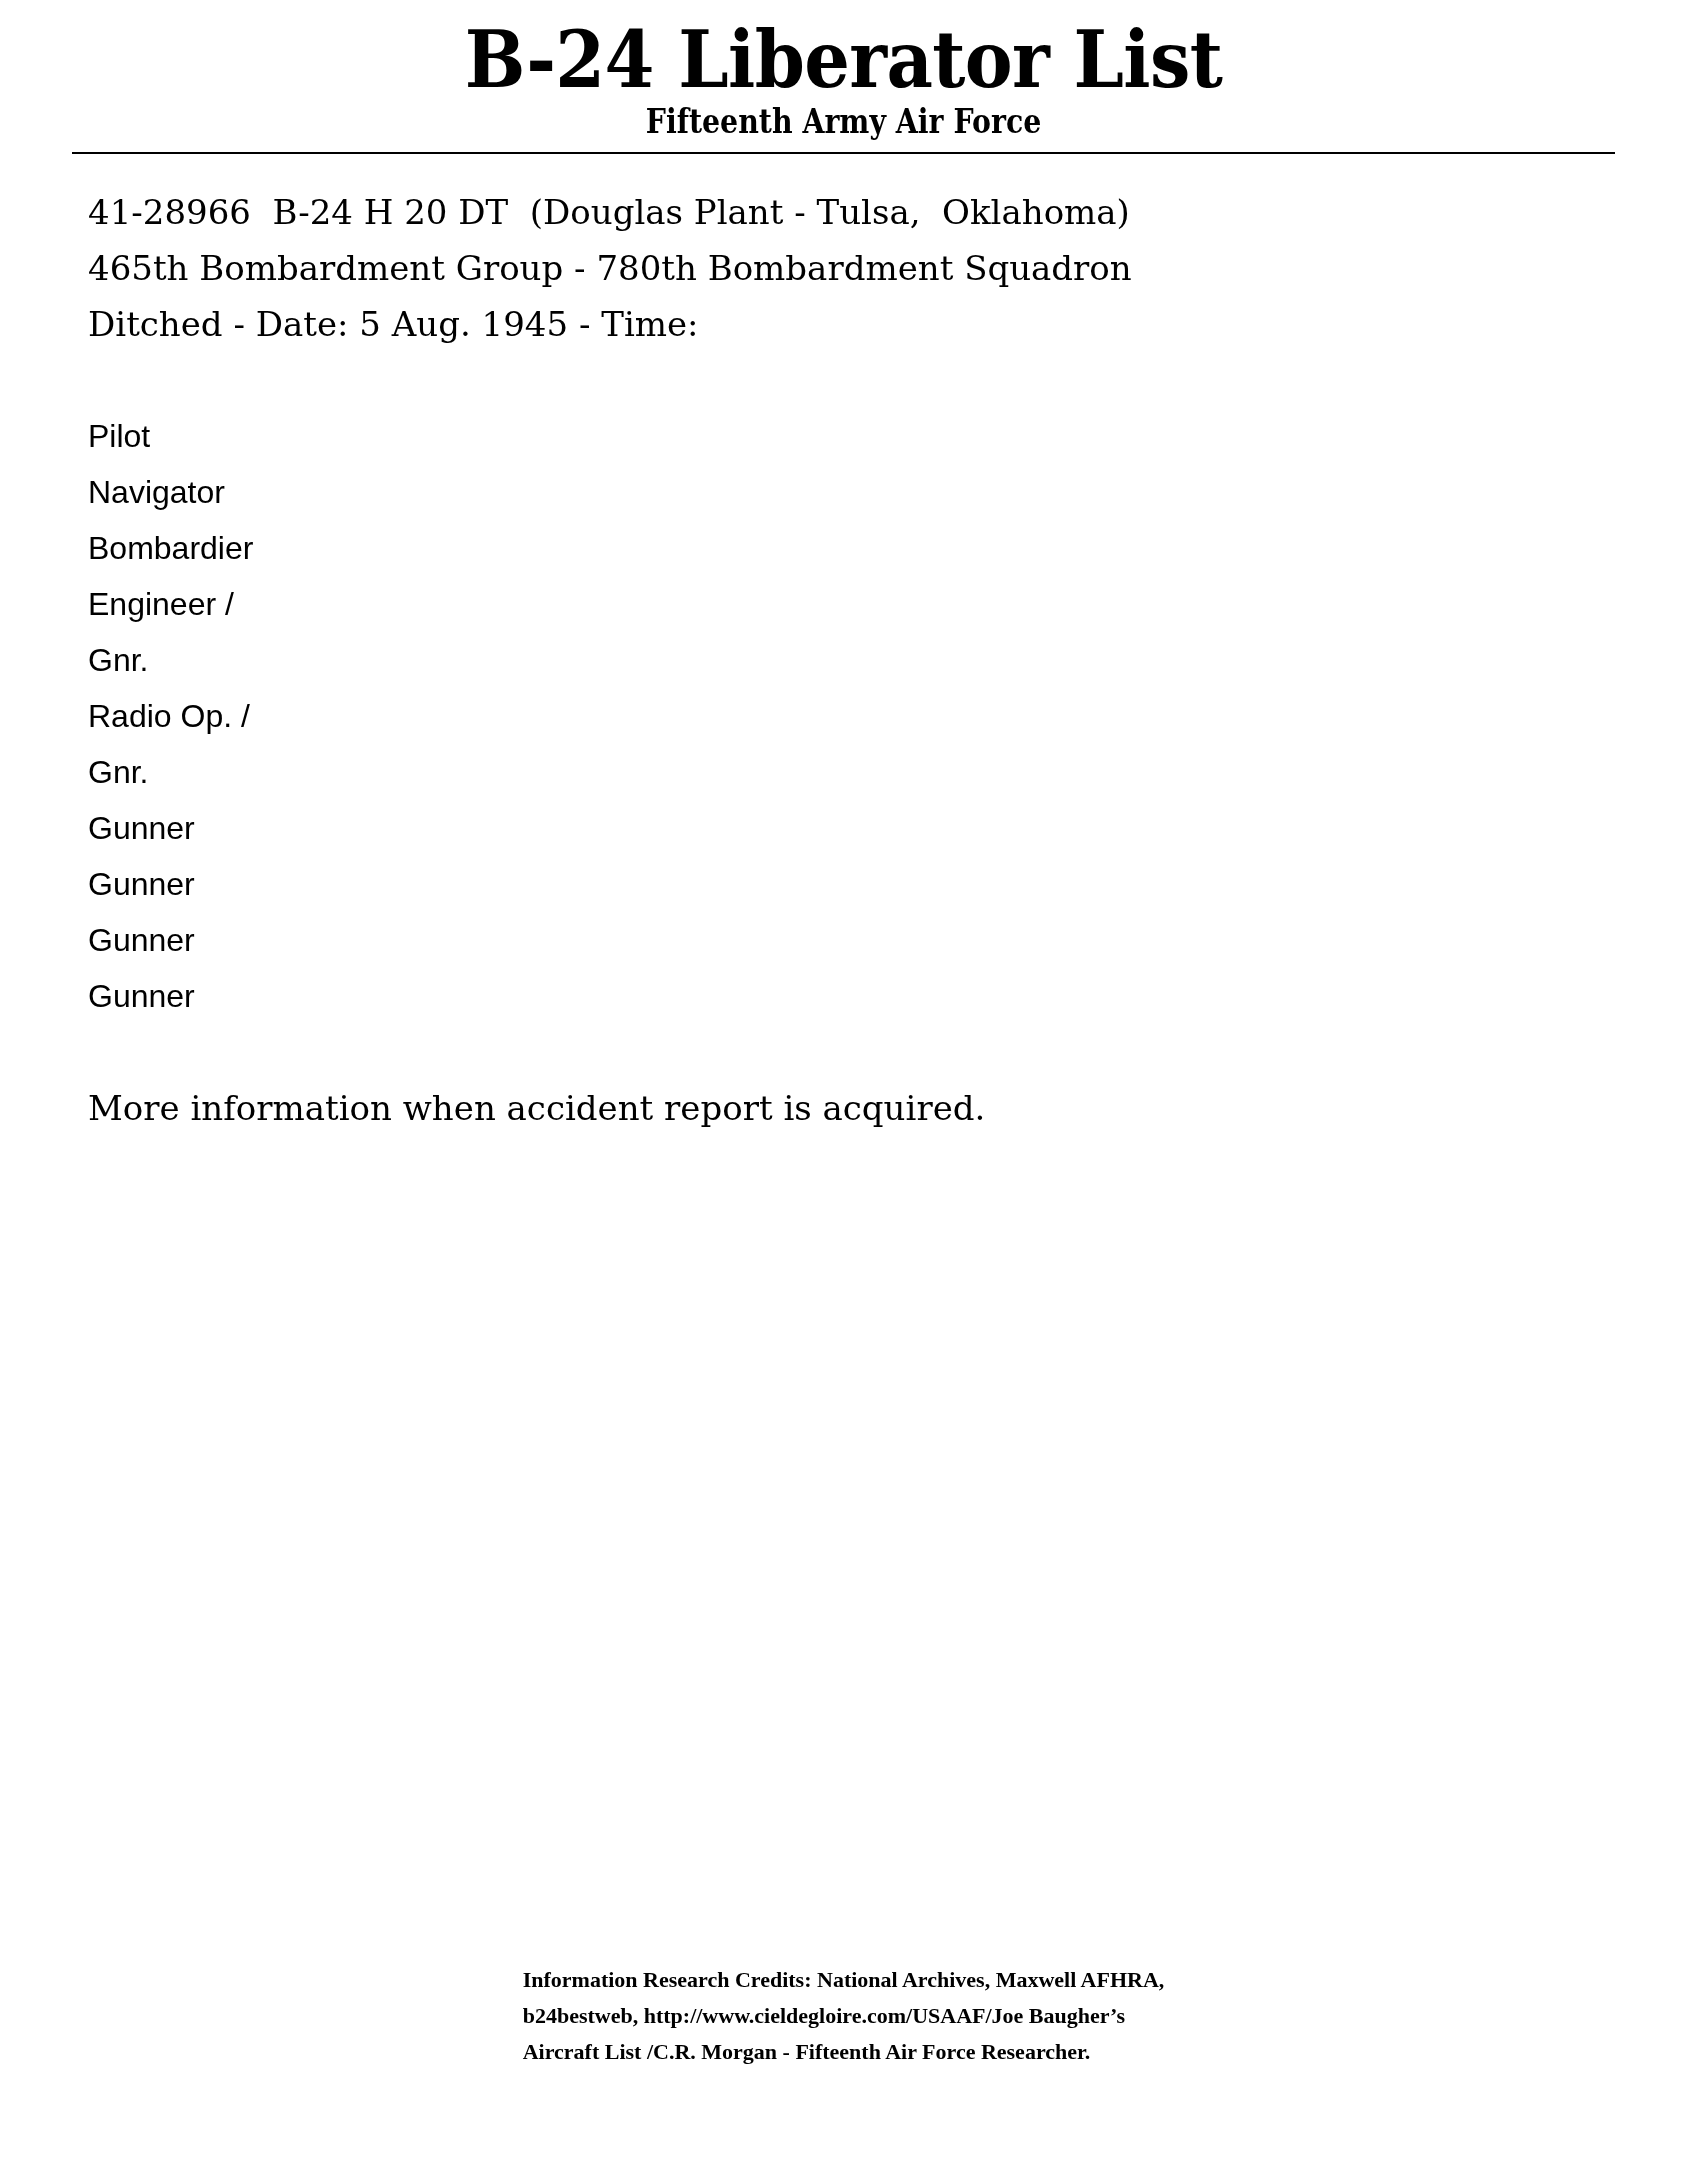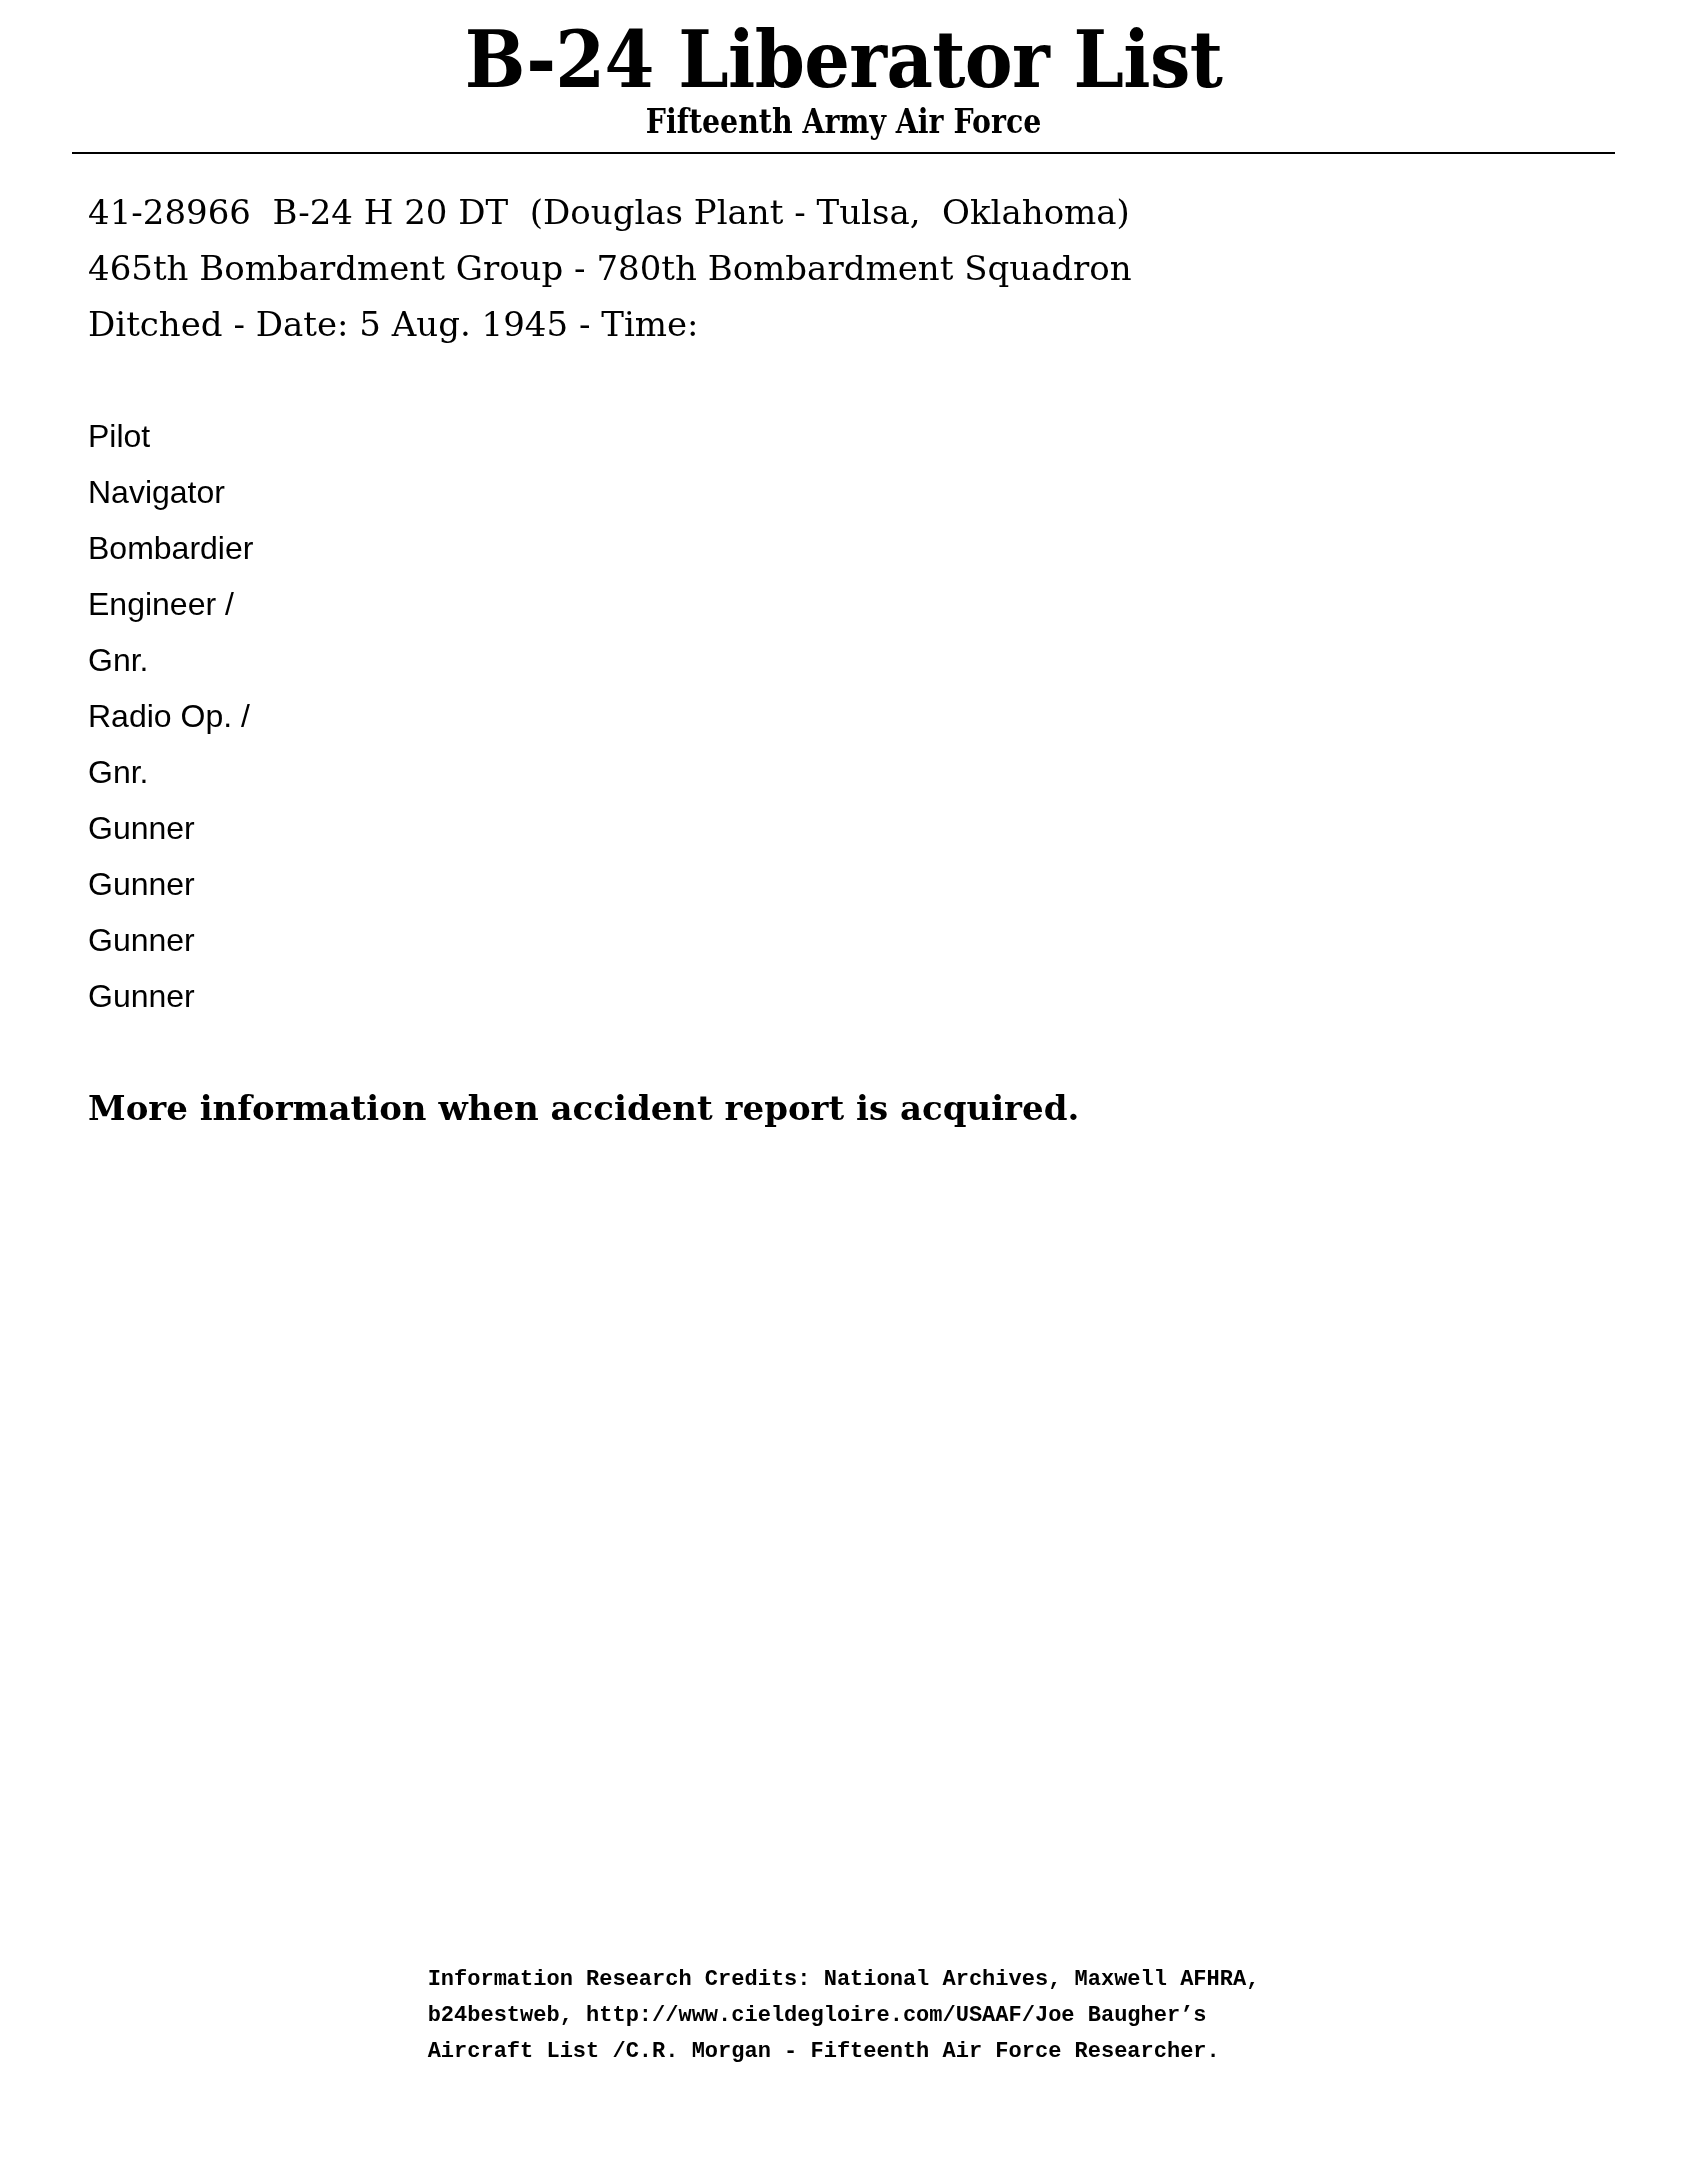--- a/index.html
+++ b/index.html
@@ -70,37 +70,37 @@
     padding: 0;
   }
   .crew-item {
     font-family: Liberation Sans, sans-serif;
     font-weight: 400;
     font-size: 32px;
     line-height: 56px;
   }
   .note {
     font-family: "DejaVu Serif", serif;
-    font-weight: 700;
+    font-weight: 400;
     font-size: 34px;
     line-height: 56px;
   }
 
   
   .credits {
     position: absolute;
     left: 0;
     right: 0;
     top: 1962px;
     text-align: center;
   }
   .credits-inner {
     display: inline-block;
     text-align: left;
-    font-family: Liberation Mono, monospace;
+    font-family: Liberation Serif, serif;
     font-weight: 700;
     font-size: 22px;
     line-height: 36px;
     max-width: 979px;
   }
 </style>
 </head>
 <body>
 
 <div class="page">

